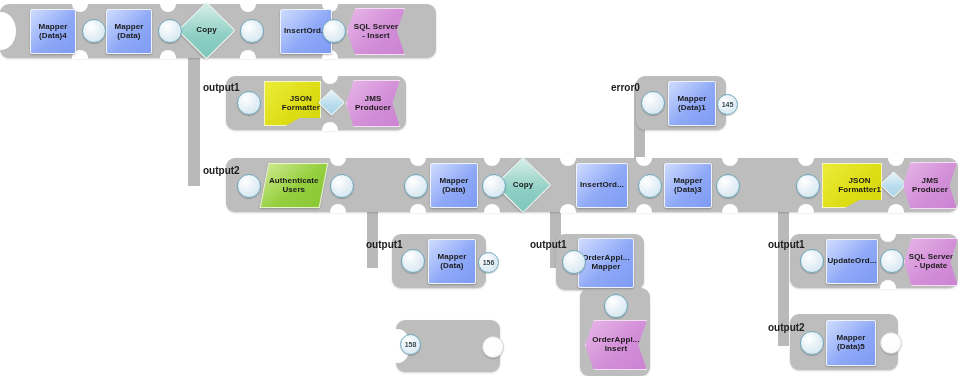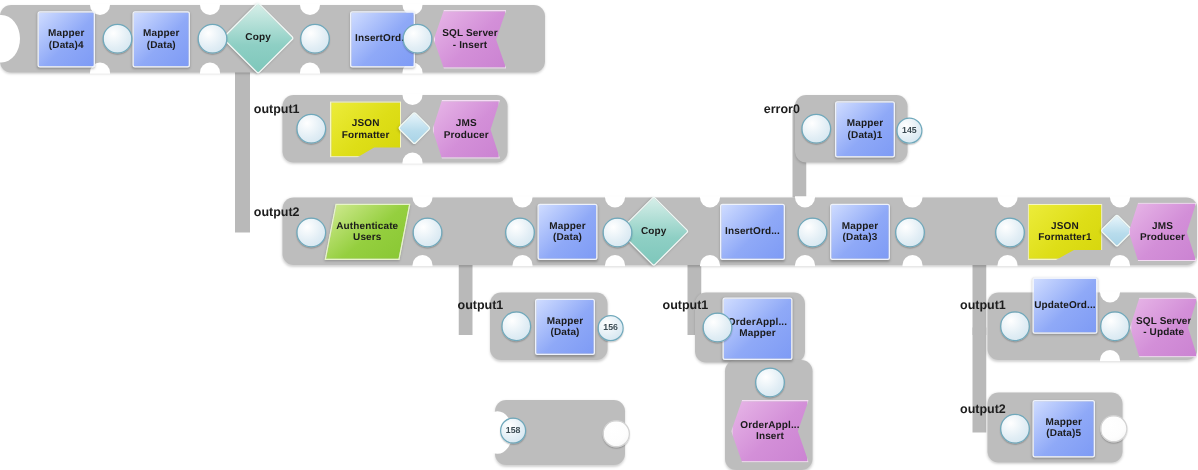--- a/index.html
+++ b/index.html
@@ -31,21 +31,21 @@
   .diamond{}
   .diamond .dshape{position:absolute;inset:0;transform:rotate(45deg);
         background:linear-gradient(135deg,#d7efe9 0%,#8ecfc4 60%,#7ec7bb 100%);
         border:1px solid #f0faf7;box-shadow:0 1px 2px rgba(0,0,0,.22);border-radius:2px;}
   .diamond .dlabel{position:relative;z-index:2;}
 
   .minidiamond .dshape{background:linear-gradient(135deg,#e8f5fb 0%,#b8dcec 60%,#a9d3e7 100%);}
 
   .doc{background:linear-gradient(135deg,#ecec3a 0%,#dede17 55%,#d6d60d 100%);
        border:1px solid #f6f6c0;box-shadow:0 1px 2px rgba(0,0,0,.25);
-       clip-path:polygon(0 0,100% 0,100% 82%,62% 82%,38% 100%,0 100%);}
+       clip-path:polygon(0 0,100% 0,100% 82%,62% 82%,38% 100%,0 100%);justify-content:flex-end;}
 
   .wave{background:linear-gradient(135deg,#e7b6e7 0%,#d38fd8 55%,#cb83d2 100%);
         border:1px solid #f4dcf4;
         clip-path:polygon(14% 0,100% 0,86% 50%,100% 100%,14% 100%,0 50%);
         box-shadow:0 1px 2px rgba(0,0,0,.2);}
 
   .para{background:linear-gradient(135deg,#cbe88a 0%,#95cf3f 55%,#8ac834 100%);
         border:1px solid #e7f5c8;transform:skewX(-11deg);
         box-shadow:0 1px 2px rgba(0,0,0,.22);}
   .para .ptxt{display:block;transform:skewX(11deg);}
@@ -233,21 +233,21 @@
   <div class="node wave" style="left:585px;top:320px;width:60px;height:48px;">
     <span>OrderAppl...<br>Insert</span>
     </div>
 
   <div class="olabel" style="left:768px;top:239px;">output1</div>
   <div class="band" style="left:790px;top:234px;width:168px;height:54px;">
     <div class="notch top" style="left:90px;height:9px;"></div>
     <div class="notch bot" style="left:90px;height:9px;"></div>
   </div>
   <div class="port" style="left:800px;top:249px;width:22px;height:22px;"></div>
-  <div class="node rect" style="left:826px;top:222px;width:50px;height:43px;">
+  <div class="node rect" style="left:826px;top:239px;width:50px;height:43px;">
     <span>UpdateOrd...</span>
     </div>
   <div class="port" style="left:880px;top:249px;width:22px;height:22px;"></div>
   <div class="node wave" style="left:904px;top:238px;width:52px;height:46px;">
     <span>SQL Server<br>- Update</span>
     </div>
 
   <div class="olabel" style="left:768px;top:322px;">output2</div>
   <div class="band" style="left:790px;top:314px;width:108px;height:56px;"></div>
   <div class="port" style="left:800px;top:331px;width:22px;height:22px;"></div>

